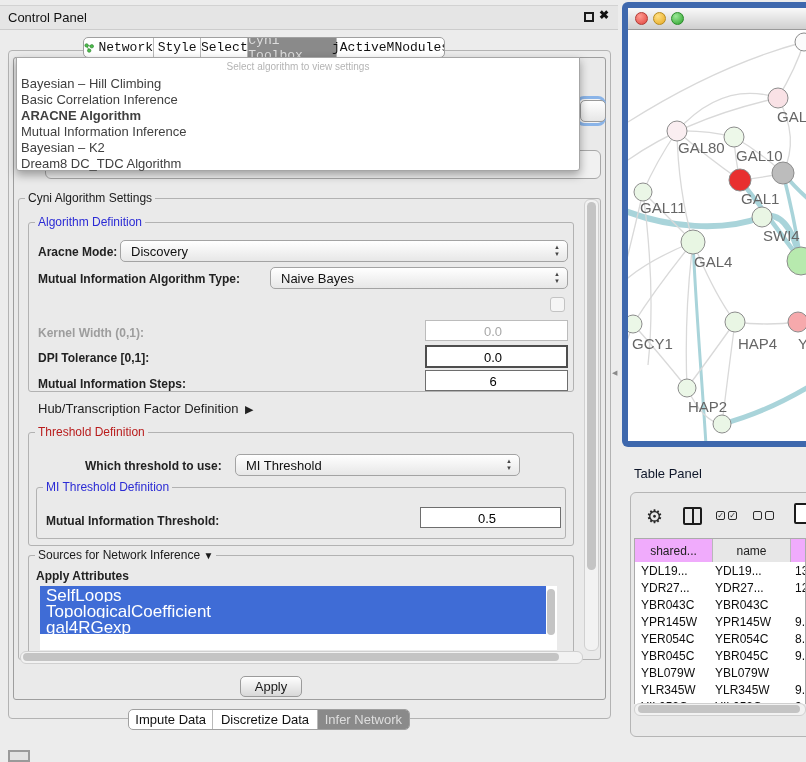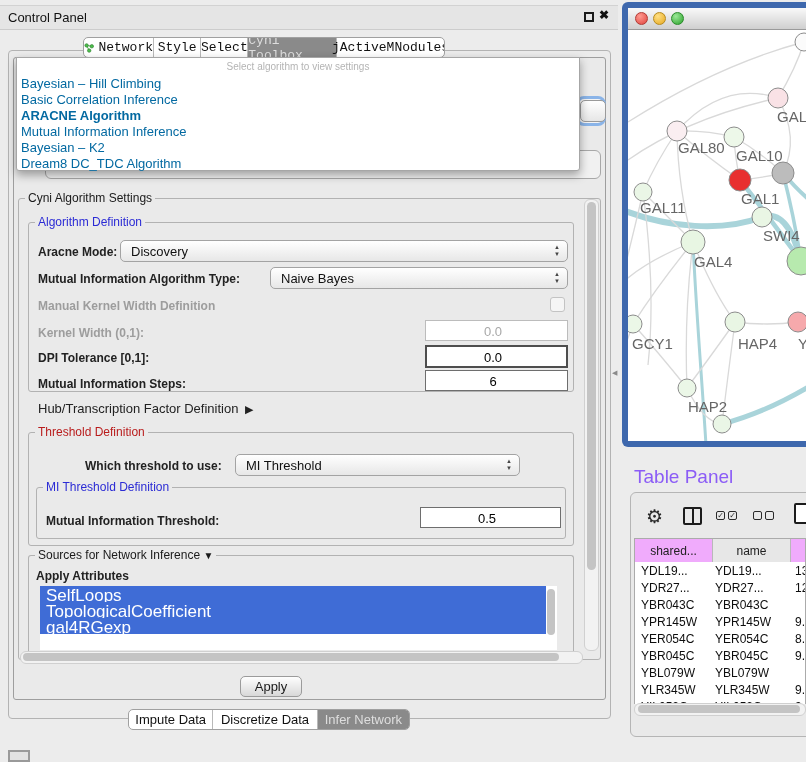--- a/index.html
+++ b/index.html
@@ -39,21 +39,21 @@
     border-radius:5px; background:linear-gradient(#ffffff,#e6e6e6); }
   #combo-frag2 { left:45px; top:150px; width:556px; height:29px; border:1px solid #a8a8a8;
     border-radius:6px; background:#f1f1f1; }
 
   
   #popup { left:16px; top:57px; width:564px; height:114px; background:#ffffff;
     border:1px solid #a6a6a6; border-radius:0 0 3px 3px;
     box-shadow:0 4px 10px rgba(0,0,0,0.35); z-index:50; }
   #popup .hdr { position:absolute; left:0; top:3px; width:100%; text-align:center;
     color:#b4b4b4; font-size:10px; }
-  #popup .item { position:absolute; left:4px; font-size:13px; color:#0369a1; white-space:nowrap; }
+  #popup .item { position:absolute; left:4px; font-size:13px; color:#404040; white-space:nowrap; }
 
   
   .gbox { position:absolute; border:1px solid #b2b2b2; border-radius:3px; }
   .gtitle { position:absolute; top:-8px; left:6px; background:#eaeaea; padding:0 3px;
     font-size:12px; white-space:nowrap; }
   .blue { color:#2b2bd5; }
   .green { color:#b91c1c; }
 
   .lbl { position:absolute; font-size:12px; font-weight:bold; color:#222; white-space:nowrap; }
   .dlbl { position:absolute; font-size:12px; font-weight:bold; color:#9d9d9d; white-space:nowrap; }
@@ -96,21 +96,21 @@
   #net-titlebar { left:628px; top:8px; width:178px; height:22px;
     background:linear-gradient(#f9f9f9,#cfcfcf); border-bottom:1px solid #9a9a9a; }
   .tl { position:absolute; top:12px; width:13px; height:13px; border-radius:50%; }
   #tl-red   { left:635px; background:radial-gradient(circle at 35% 30%, #ff9a90, #e0443e); border:1px solid #b03a34; }
   #tl-yel   { left:653px; background:radial-gradient(circle at 35% 30%, #ffe084, #e6a820); border:1px solid #b68a1e; }
   #tl-grn   { left:671px; background:radial-gradient(circle at 35% 30%, #9ce898, #2aa22a); border:1px solid #2a8a2a; }
   #net-canvas { left:628px; top:30px; width:178px; height:411px; background:#ffffff; overflow:hidden; }
   #net-canvas svg { display:block; }
 
   
-  #tp-title { left:634px; top:466px; font-size:19px; color:#8b5cf6; }
+  #tp-title { left:634px; top:466px; font-size:13px; color:#0f172a; }
   #tp-body { left:630px; top:492px; width:190px; height:245px; border:1px solid #b5b5b5;
     border-radius:6px; background:#e9e9e9; }
   .tp-icon { position:absolute; }
   #gear { left:646px; top:505px; font-size:19px; color:#2a2a2a; }
   #cols-icon { left:683px; top:507px; width:19px; height:18px; border:2px solid #1c1c1c; border-radius:2px; }
   #cols-icon div { position:absolute; left:7px; top:0; width:2px; height:14px; background:#1c1c1c; }
   .cb-pair { position:absolute; top:511px; display:flex; gap:3px; }
   .cb-sm { width:9px; height:9px; border:1.5px solid #2a2a2a; border-radius:2px; font-size:8px;
     line-height:8px; text-align:center; color:#2a2a2a; }
   #file-icon { left:794px; top:503px; width:16px; height:21px; border:2px solid #1c1c1c; border-radius:2px; background:#fff; }
@@ -189,21 +189,20 @@
   <div class="lbl" style="left:38px; top:245px">Aracne Mode:</div>
   <div class="combo" style="left:120px; top:240px; width:448px">
     <span class="val">Discovery</span>
     <span class="spin">▲<br>▼</span>
   </div>
   <div class="lbl" style="left:38px; top:272px">Mutual Information Algorithm Type:</div>
   <div class="combo" style="left:270px; top:267px; width:298px">
     <span class="val">Naive Bayes</span>
     <span class="spin">▲<br>▼</span>
   </div>
-  <div class="dlbl" style="left:38px; top:299px">Manual Kernel Width Definition</div>
   <div class="checkbox" style="left:550px; top:297px"></div>
   <div class="dlbl" style="left:38px; top:326px">Kernel Width (0,1):</div>
   <div class="field f-dis" style="left:425px; top:320px; width:143px">0.0</div>
   <div class="lbl" style="left:38px; top:351px">DPI Tolerance [0,1]:</div>
   <div class="field f-dark" style="left:425px; top:345px; width:143px">0.0</div>
   <div class="lbl" style="left:38px; top:377px">Mutual Information Steps:</div>
   <div class="field f-mid" style="left:425px; top:370px; width:143px">6</div>
 
   <div class="lbl" style="left:38px; top:401px; font-weight:normal; font-size:13px">
     <span>Hub/Transcription Factor Definition</span>

